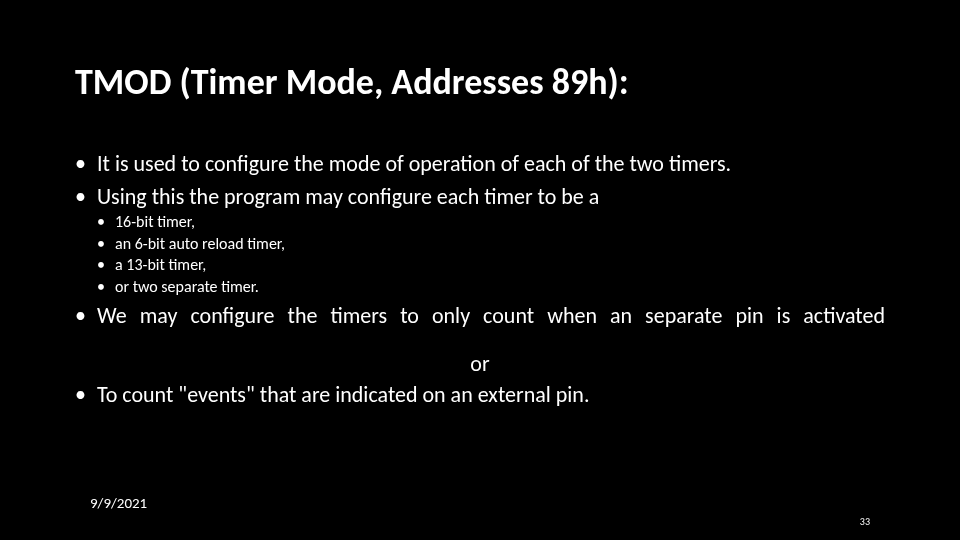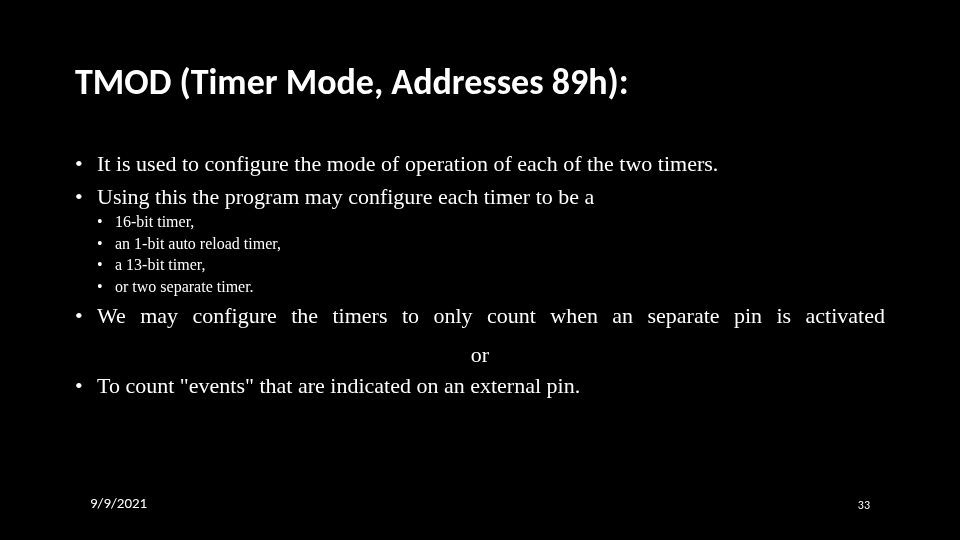--- a/index.html
+++ b/index.html
@@ -27,21 +27,20 @@
     font-weight: 700;
     line-height: 1.15;
   }
   .body {
     position: absolute;
     top: 150px;
     left: 75px;
     right: 75px;
     font-size: 22px;
     line-height: 1.3;
-    font-family: Liberation Serif, serif;
   }
   .body ul {
     list-style: none;
     margin: 0;
     padding: 0;
   }
   .body > ul > li {
     position: relative;
     padding-left: 22px;
     margin-bottom: 4px;
@@ -69,50 +68,50 @@
     left: 0;
     top: 0;
   }
   .justify-full {
     text-align: justify;
     text-align-last: justify;
   }
   .or-line {
     text-align: center;
     font-size: 22px;
-    margin: 11px 0 2px 0;
+    margin: 20px 0 2px 0;
   }
   .date {
     position: absolute;
     left: 90px;
     bottom: 28px;
     font-size: 15px;
   }
   .pagenum {
     position: absolute;
     right: 90px;
-    bottom: 28px;
-    font-size: 12px;
+    bottom: 12px;
+    font-size: 10px;
   }
 </style>
 </head>
 <body>
 
 <div class="slide">
 
   <div class="title">TMOD (Timer Mode, Addresses 89h):</div>
 
   <div class="body">
     <ul>
       <li> It is used to configure the mode of operation of each of the two timers.</li>
       <li>
         <span>Using this the  program may configure each timer to be a</span>
         <ul class="sub">
           <li>16-bit timer,</li>
-          <li>an 1-bit auto reload timer,</li>
+          <li>an 6-bit auto reload timer,</li>
           <li>a 13-bit timer,</li>
           <li>or two separate timer.</li>
         </ul>
       </li>
       <li class="justify-full">We may configure the timers to only count when an separate pin is activated</li>
     </ul>
     <div class="or-line">or</div>
     <ul>
       <li>To count "events" that are indicated on an external pin.</li>
     </ul>

